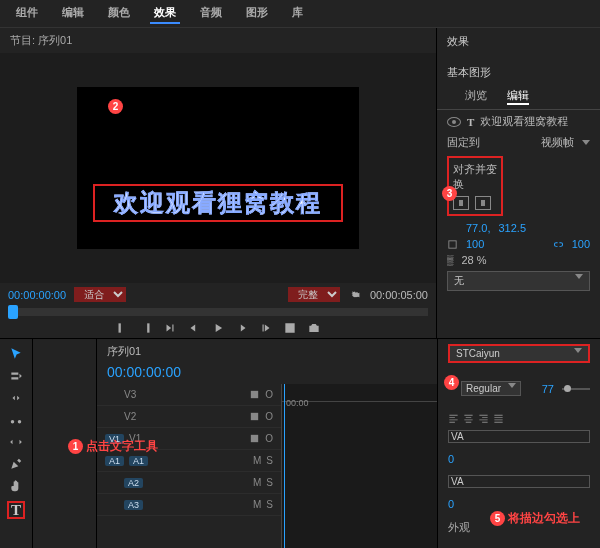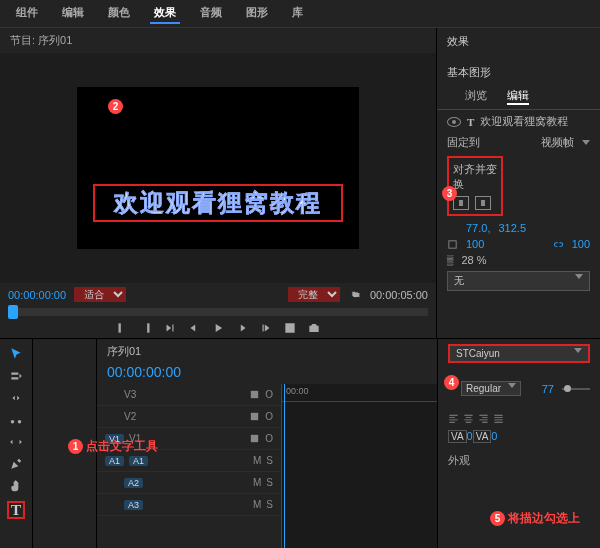--- a/index.html
+++ b/index.html
@@ -41,33 +41,33 @@
 .proj { width: 64px; background: #232323; border-right: 1px solid #000; }
 .timeline { flex: 1; background: #232323; display: flex; flex-direction: column; }
 .tl-head { padding: 5px 10px; display: flex; align-items: center; gap: 6px; }
 .tl-tc { color: #2aa3ff; font-size: 14px; padding: 0 10px 4px; }
 .tl-body { flex: 1; display: flex; }
 .tl-tracks { width: 185px; border-right: 1px solid #444; }
 .track { display: flex; align-items: center; gap: 5px; padding: 2px 8px; height: 22px; font-size: 10px; color: #888; border-bottom: 1px solid #2c2c2c; }
 .tag { background: #234560; color: #cde; padding: 0 4px; font-size: 9px; border-radius: 2px; }
 .tl-canvas { flex: 1; background: #1a1a1a; position: relative; }
 .ruler { height: 18px; border-bottom: 1px solid #444; position: relative; }
-.ruler-tick { position: absolute; top: 2px; font-size: 9px; color: #888; }
+.ruler-tick { position: absolute; top: 14px; font-size: 9px; color: #888; }
 .right2 { width: 163px; border-left: 1px solid #000; background: #232323; padding: 2px 0; }
 .font-sel { background: #333; border: 1px solid #555; color: #ccc; padding: 2px 6px; margin: 3px 10px; display: flex; justify-content: space-between; font-size: 10px; }
 .red-box { border: 2px solid #d22 !important; text-align: center; }
 .chk { width: 12px; height: 12px; border: 1px solid #666; display: inline-block; background: #333; position: relative; }
 .chk.on::after { content: "✓"; position: absolute; color: #ccc; font-size: 10px; top: -2px; left: 0; }
 .swatch { width: 14px; height: 12px; background: #fff; border: 1px solid #555; display: inline-block; }
 .eye { width: 14px; height: 10px; border: 1px solid #888; border-radius: 50%; position: relative; }
 .eye::after { content: ""; width: 4px; height: 4px; background: #888; border-radius: 50%; position: absolute; top: 2px; left: 4px; }
 .tri { width: 0; height: 0; border-left: 4px solid transparent; border-right: 4px solid transparent; border-top: 5px solid #888; }
 .slider { width: 28px; height: 2px; background: #555; position: relative; }
 .slider::after { content: ""; width: 7px; height: 7px; border-radius: 50%; background: #aaa; position: absolute; top: -3px; left: 2px; }
-.va-row { display: flex; padding: 4px 10px; }
+.va-row { display: flex; gap: 10px; padding: 4px 10px; flex-direction: column; }
 .va { font-size: 10px; color: #ccc; border: 1px solid #555; padding: 0 2px; }
 </style>
 </head>
 <body>
 
 <div class="topbar">
   <span>组件</span>
   <span>编辑</span>
   <span>颜色</span>
   <span class="active">效果</span>

